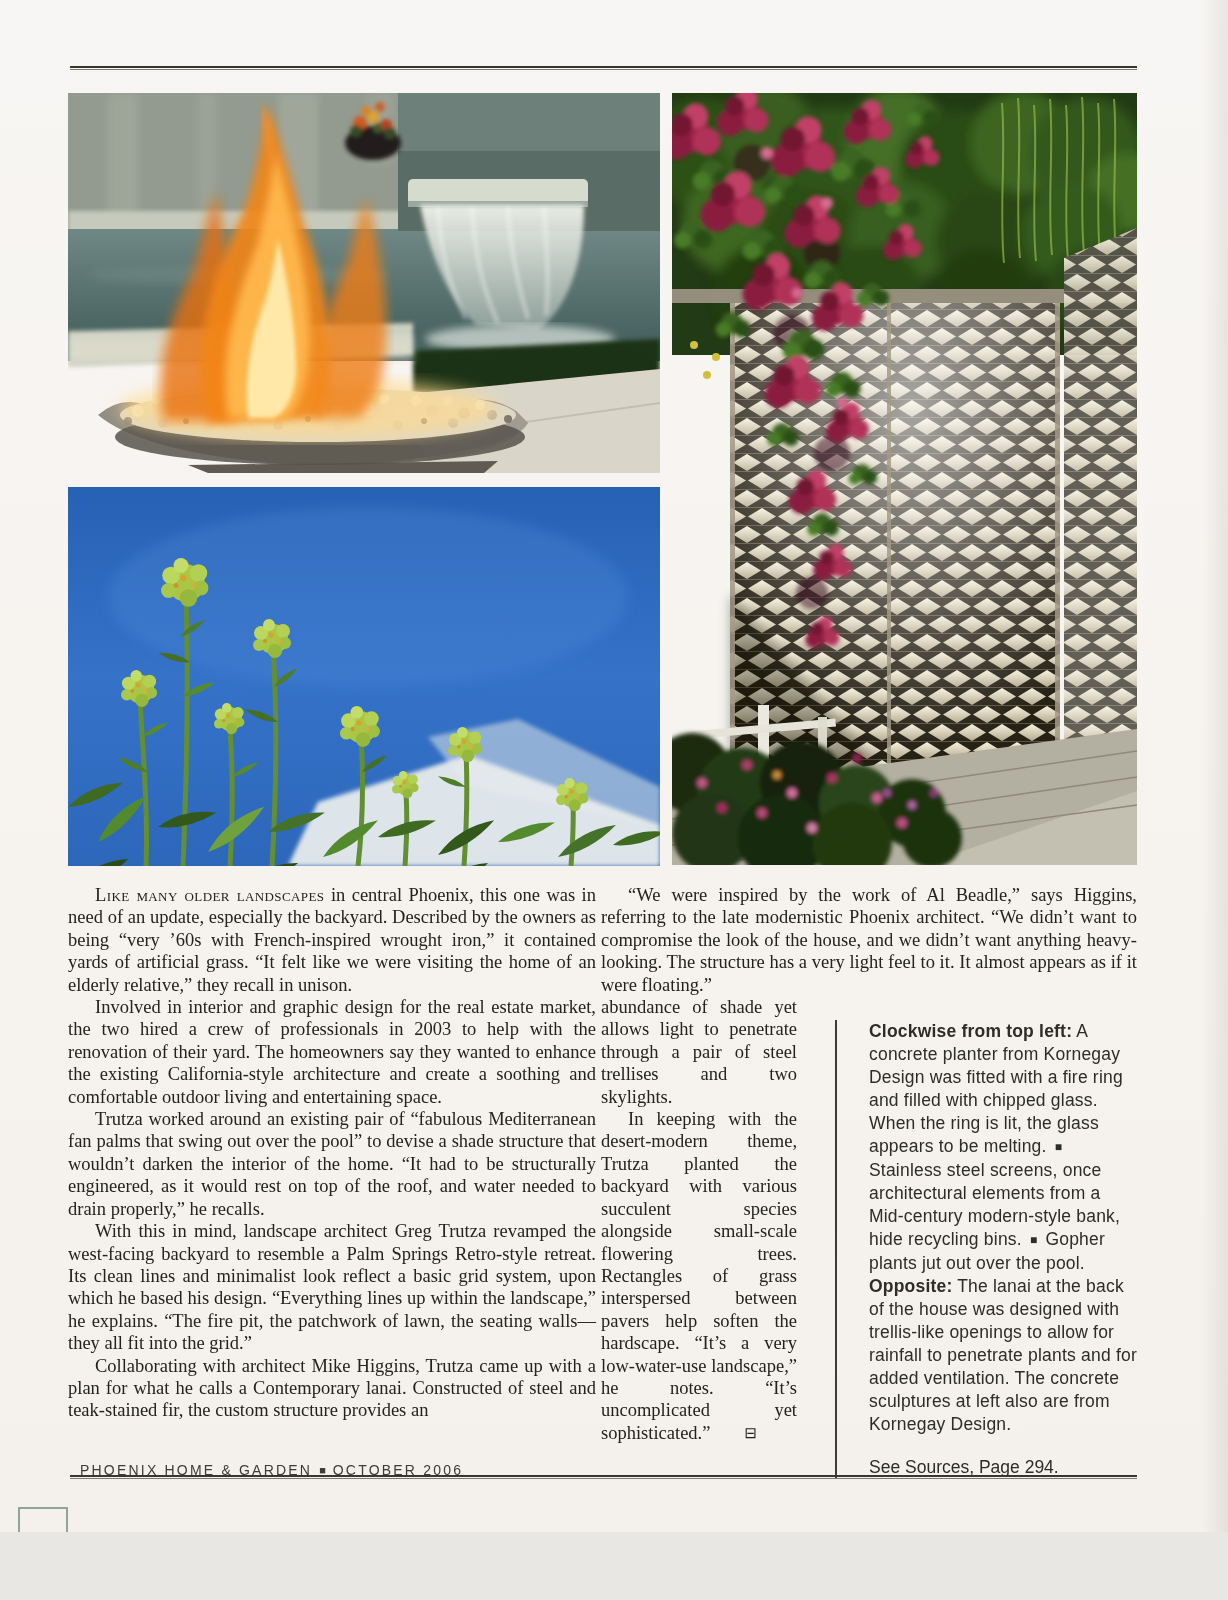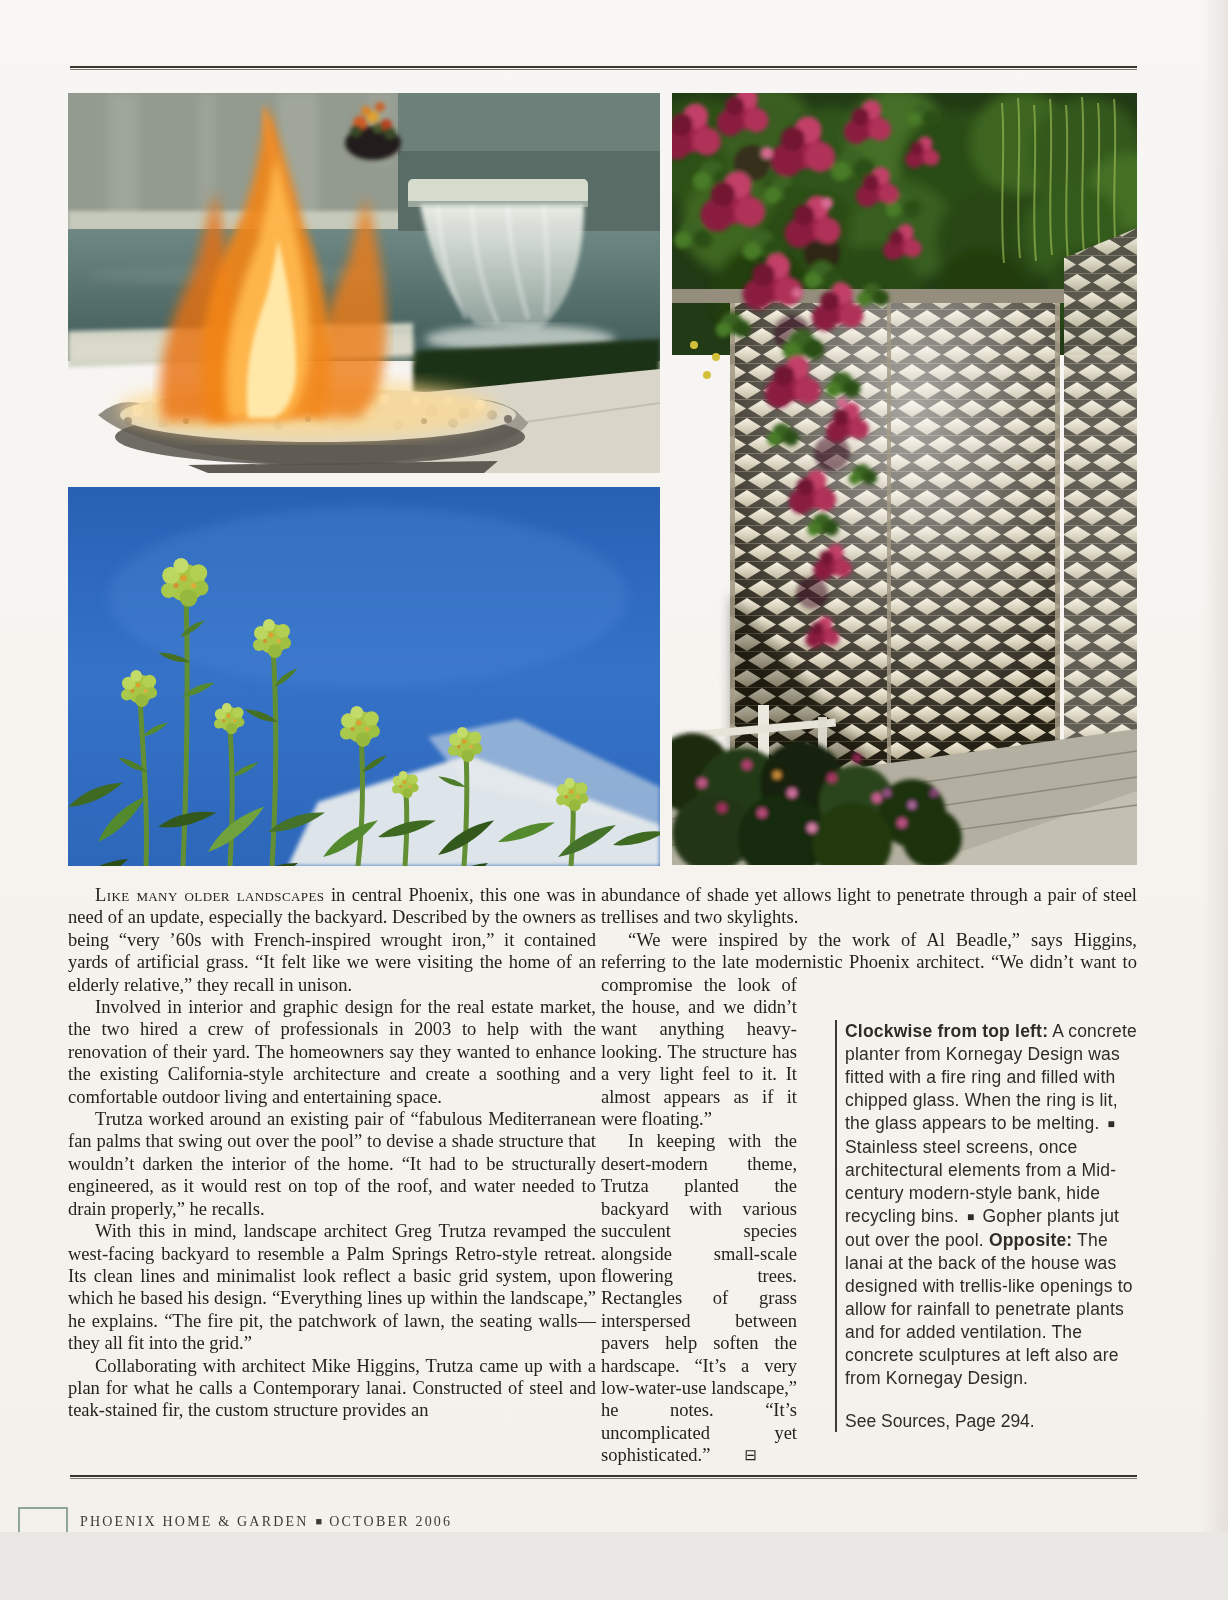--- a/index.html
+++ b/index.html
@@ -18,30 +18,30 @@
   .col{position:absolute;top:884px;color:#23231e;font-size:18.5px;line-height:22.4px;text-align:justify;}
   .col-left{left:68px;width:528px;}
   .col-right{left:601px;width:536px;}
   .body-p{margin:0;text-indent:27px;}
   .body-p.noindent{text-indent:0;}
   .smallcaps{font-variant:small-caps;letter-spacing:0.4px;}
   .endmark{display:inline-block;margin-left:7px;font-size:15px;transform:translateY(-1px);
            font-family:"DejaVu Sans",sans-serif;color:#1d1d1a;}
   .cap-spacer{float:right;width:0;height:90px;}
   .caption-float{float:right;clear:right;width:340px;height:628px;}
-  .caption-box{margin-top:46px;margin-left:38px;border-left:2px solid #3c3c37;padding-left:8px;
+  .caption-box{margin-top:46px;margin-left:38px;border-left:2px solid #3c3c37;padding-left:32px;
                font-family:"Liberation Sans",sans-serif;color:#2c2c28;}
   .caption-text{margin:0;font-size:17.5px;line-height:23px;letter-spacing:0.2px;text-align:left;text-indent:0;}
   .cap-bold{font-weight:bold;}
   .cap-square{font-size:12px;padding:0 3px;vertical-align:1px;}
   .sources{margin:20px 0 0;font-size:17.5px;line-height:22px;text-align:left;}
   .page-number-box{position:absolute;left:18px;top:1507px;width:50px;height:53px;border:2px solid #8fa49a;box-sizing:border-box;}
   .page-number-box span{position:absolute;left:3px;bottom:0px;font-family:"Liberation Sans",sans-serif;
                         font-size:16px;color:#1f1f1c;font-style:italic;}
-  .footer-line{position:absolute;left:80px;top:1514px;font-family:Liberation Serif, serif;
+  .footer-line{position:absolute;left:80px;top:1462px;font-family:Liberation Sans, sans-serif;
                font-size:14px;letter-spacing:2.2px;color:#3b3b37;white-space:nowrap;}
   .footer-square{font-size:11px;letter-spacing:0;margin:0 7px;vertical-align:1px;}
   .page-edge{position:absolute;right:0;top:0;width:26px;height:1600px;
              background:linear-gradient(90deg,rgba(0,0,0,0),rgba(110,100,92,0.12));}
 </style>
 </head>
 <body>
 
 <div class="page">
 
@@ -437,22 +437,22 @@
     </section>
 
   <section class="col col-right" id="right-col">
     <div class="cap-spacer"></div>
     <aside class="caption-float">
       <div class="caption-box">
         <p class="caption-text" id="caption-text"><span class="cap-bold">Clockwise from top left:</span><span> A concrete planter from Kornegay Design was fitted with a fire ring and filled with chipped glass. When the ring is lit, the glass appears to be melting. </span><span class="cap-square">■</span><span> Stainless steel screens, once architectural elements from a Mid-century modern-style bank, hide recycling bins. </span><span class="cap-square">■</span><span> Gopher plants jut out over the pool. </span><span class="cap-bold">Opposite:</span><span> The lanai at the back of the house was designed with trellis-like openings to allow for rainfall to penetrate plants and for added ventilation. The concrete sculptures at left also are from Kornegay Design.</span></p>
         <p class="sources">See Sources, Page 294.</p>
       </div>
     </aside>
-  <p class="body-p noindent">abundance of shade yet allows light to penetrate through a pair of steel trellises and two skylights.</p>
-      <p class="body-p">“We were inspired by the work of Al Beadle,” says Higgins, referring to the late modernistic Phoenix architect. “We didn’t want to compromise the look of the house, and we didn’t want anything heavy-looking. The structure has a very light feel to it. It almost appears as if it were floating.”</p>
+  <p class="body-p">“We were inspired by the work of Al Beadle,” says Higgins, referring to the late modernistic Phoenix architect. “We didn’t want to compromise the look of the house, and we didn’t want anything heavy-looking. The structure has a very light feel to it. It almost appears as if it were floating.”</p>
+      <p class="body-p noindent">abundance of shade yet allows light to penetrate through a pair of steel trellises and two skylights.</p>
       <p class="body-p">In keeping with the desert-modern theme, Trutza planted the backyard with various succulent species alongside small-scale flowering trees. Rectangles of grass interspersed between pavers help soften the hardscape. “It’s a very low-water-use landscape,” he notes. “It’s uncomplicated yet sophisticated.”<span class="endmark">⊟</span></p>
     </section>
 
   <div class="rule footer-rule"></div>
 
   <div class="page-number-box">
     <span>184</span>
   </div>
 
   <div class="footer-line">

